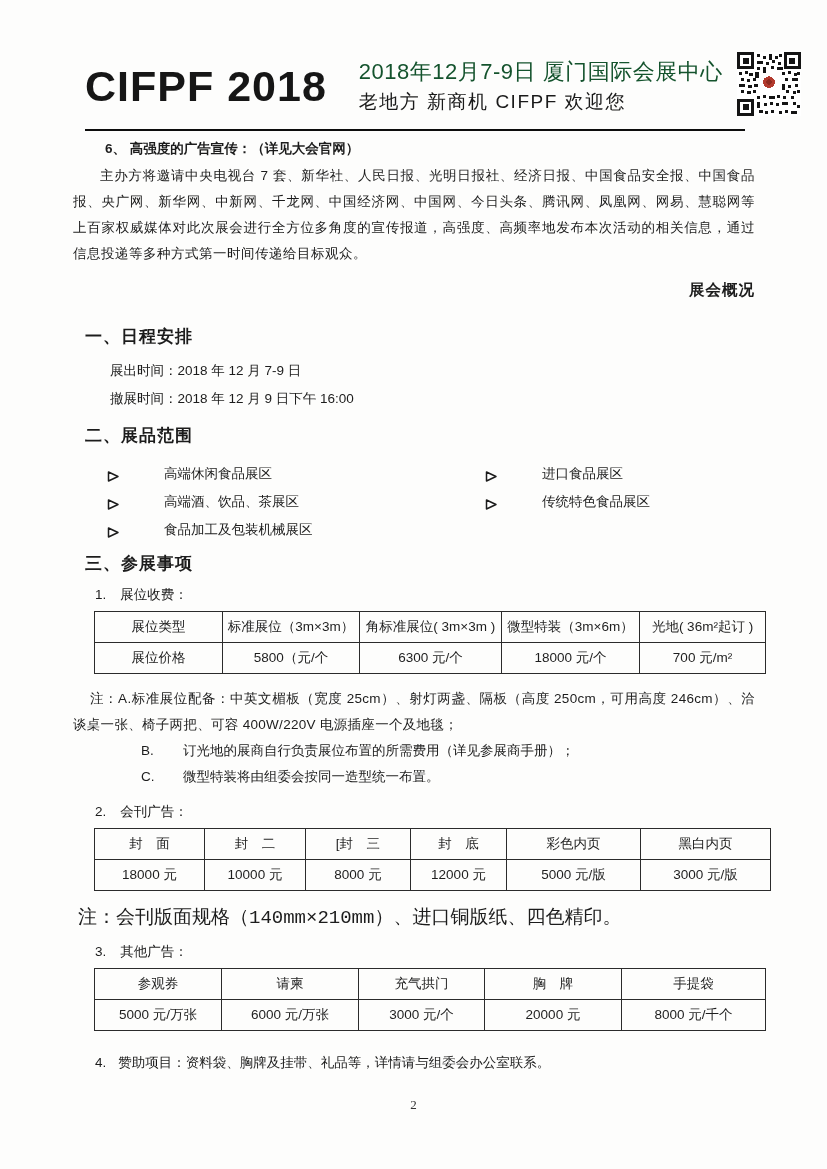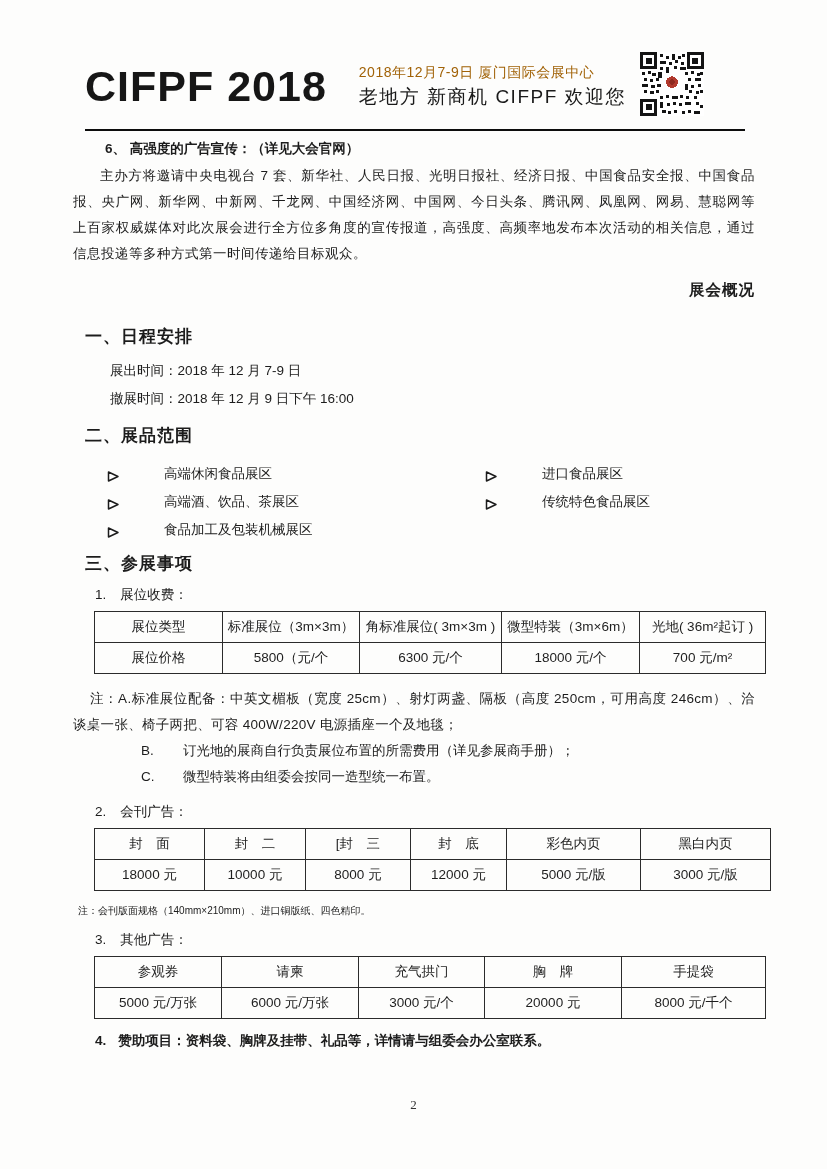--- a/index.html
+++ b/index.html
@@ -17,21 +17,21 @@
   .header{
     position:absolute;top:52px;left:85px;right:82px;
     display:flex;align-items:center;
   }
   .logo{
     font-size:43px;font-weight:700;
     letter-spacing:1px;color:#161616;
     white-space:nowrap;
   }
   .tagline{margin-left:32px;line-height:1.35;white-space:nowrap;}
-  .tagline-line1{font-size:14px;letter-spacing:.5px;color:#a16207;}
+  .tagline-line1{font-size:22px;letter-spacing:.5px;color:#14532d;}
   .tagline-line2{font-size:19px;letter-spacing:1.5px;color:#1a1a1a;margin-top:2px;}
   .qr{margin-left:14px;flex:none;}
   .header-rule{
     position:absolute;top:129px;left:85px;width:660px;
     border-top:2.5px solid #0d0d0d;
   }
   
   .content{position:absolute;top:133px;left:73px;width:682px;}
   .promo-heading{
     margin:7px 0 0 32px;
@@ -73,22 +73,22 @@
     overflow:hidden;white-space:nowrap;
   }
   .t1 .c0{width:123px}.t1 .c1{width:132px}.t1 .c2{width:137px}.t1 .c3{width:133px}.t1 .c4{width:121px}
   .t2 .c0{width:105px}.t2 .c1{width:96px}.t2 .c2{width:100px}.t2 .c3{width:91px}.t2 .c4{width:129px}.t2 .c5{width:125px}
   .t3 .c0{width:122px}.t3 .c1{width:132px}.t3 .c2{width:121px}.t3 .c3{width:132px}.t3 .c4{width:139px}
   
   .note-a{margin-top:12px;font-size:13.5px;line-height:26px;text-align:justify;letter-spacing:.3px;}
   .note-a .lead{padding-left:17px;}
   .note-sub{display:flex;font-size:13.5px;line-height:26px;margin-left:68px;}
   .note-sub .sub-label{width:42px;flex:none;}
-  .journal-note{margin:13px 0 0 5px;font-size:10px;}
-  .sponsor-line{margin:13px 0 0 22px;font-size:13.5px;font-weight:bold;}
+  .journal-note{margin:13px 0 0 5px;font-size:19px;font-family:Liberation Mono, monospace;}
+  .sponsor-line{margin:23px 0 0 22px;font-size:13.5px;}
   .sponsor-line .num{margin-right:12px;}
   .page-number{
     position:absolute;bottom:56px;left:0;width:100%;
     text-align:center;font-size:13px;color:#333;
     font-family:"Liberation Serif",serif;
   }
 </style>
 </head>
 <body>
 

